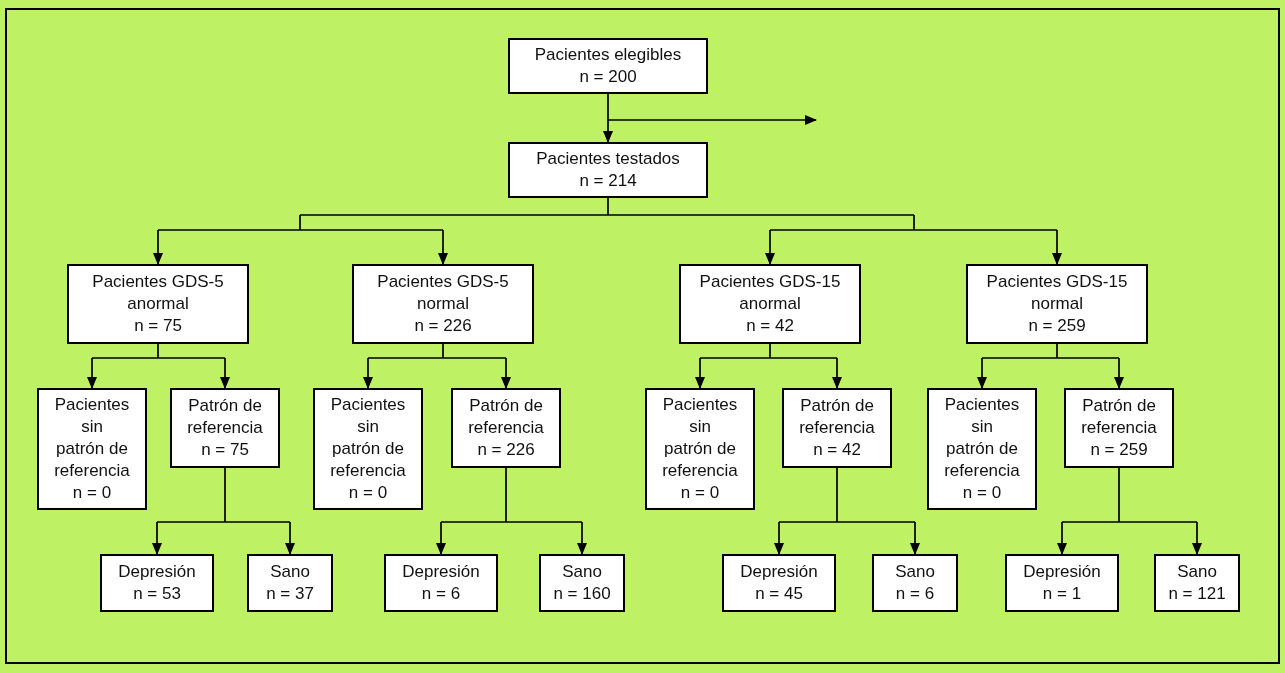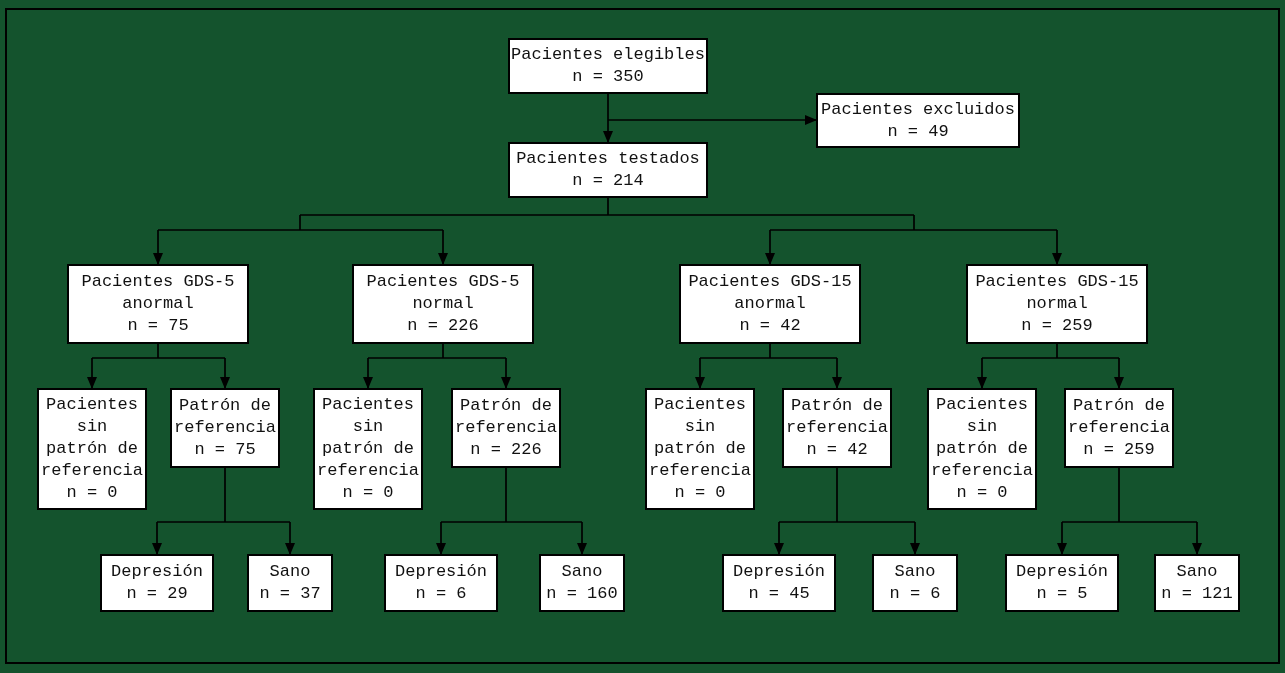--- a/index.html
+++ b/index.html
@@ -1,20 +1,20 @@
 <!DOCTYPE html>
 <html><head>
 <meta charset="utf-8">
 <style>
   html,body{margin:0;padding:0;background:#ffffff;}
   .stage{
     position:relative;
     width:1285px;height:673px;
-    background:#14532d;
-    font-family:Liberation Mono, monospace;
+    background:#bef264;
+    font-family:Liberation Sans, sans-serif;
     overflow:hidden;
   }
   .frame{
     position:absolute;left:5px;top:8px;width:1275px;height:656px;
     border:2px solid #000;box-sizing:border-box;pointer-events:none;
   }
   .connectors{position:absolute;left:0;top:0;width:1285px;height:673px;}
   .box{
     position:absolute;box-sizing:border-box;
     background:#ffffff;border:2px solid #000;
@@ -84,25 +84,21 @@
         <line x1="1119" y1="358" x2="1119" y2="388" marker-end="url(#arr)"></line>
         <path d="M1119,468 V522 M1062,522 H1197"></path>
         <line x1="1062" y1="522" x2="1062" y2="554" marker-end="url(#arr)"></line>
         <line x1="1197" y1="522" x2="1197" y2="554" marker-end="url(#arr)"></line>
       </g>
     </g>
   </svg>
 
   <div class="box" style="left:508px;top:38px;width:200px;height:56px;">
     <span class="ln">Pacientes elegibles</span>
-    <span class="ln">n = 350</span>
-  </div>
-  <div class="box" style="left:816px;top:93px;width:204px;height:55px;">
-    <span class="ln">Pacientes excluidos</span>
-    <span class="ln">n = 49</span>
+    <span class="ln">n = 200</span>
   </div>
   <div class="box" style="left:508px;top:142px;width:200px;height:56px;">
     <span class="ln">Pacientes testados</span>
     <span class="ln">n = 214</span>
   </div>
 
   <div class="box" style="left:67px;top:264px;width:182px;height:80px;">
     <span class="ln">Pacientes GDS-5</span>
     <span class="ln">anormal</span>
     <span class="ln">n = 75</span>
@@ -168,21 +164,21 @@
     <span class="ln">n = 42</span>
   </div>
   <div class="box" style="left:1064px;top:388px;width:110px;height:80px;">
     <span class="ln">Patrón de</span>
     <span class="ln">referencia</span>
     <span class="ln">n = 259</span>
   </div>
 
   <div class="box" style="left:100px;top:554px;width:114px;height:58px;">
     <span class="ln">Depresión</span>
-    <span class="ln">n = 29</span>
+    <span class="ln">n = 53</span>
   </div>
   <div class="box" style="left:247px;top:554px;width:86px;height:58px;">
     <span class="ln">Sano</span>
     <span class="ln">n = 37</span>
   </div>
   <div class="box" style="left:384px;top:554px;width:114px;height:58px;">
     <span class="ln">Depresión</span>
     <span class="ln">n = 6</span>
   </div>
   <div class="box" style="left:539px;top:554px;width:86px;height:58px;">
@@ -192,21 +188,21 @@
   <div class="box" style="left:722px;top:554px;width:114px;height:58px;">
     <span class="ln">Depresión</span>
     <span class="ln">n = 45</span>
   </div>
   <div class="box" style="left:872px;top:554px;width:86px;height:58px;">
     <span class="ln">Sano</span>
     <span class="ln">n = 6</span>
   </div>
   <div class="box" style="left:1005px;top:554px;width:114px;height:58px;">
     <span class="ln">Depresión</span>
-    <span class="ln">n = 5</span>
+    <span class="ln">n = 1</span>
   </div>
   <div class="box" style="left:1154px;top:554px;width:86px;height:58px;">
     <span class="ln">Sano</span>
     <span class="ln">n = 121</span>
   </div>
 
   <div class="frame"></div>
 </div>
 
 </body></html>

